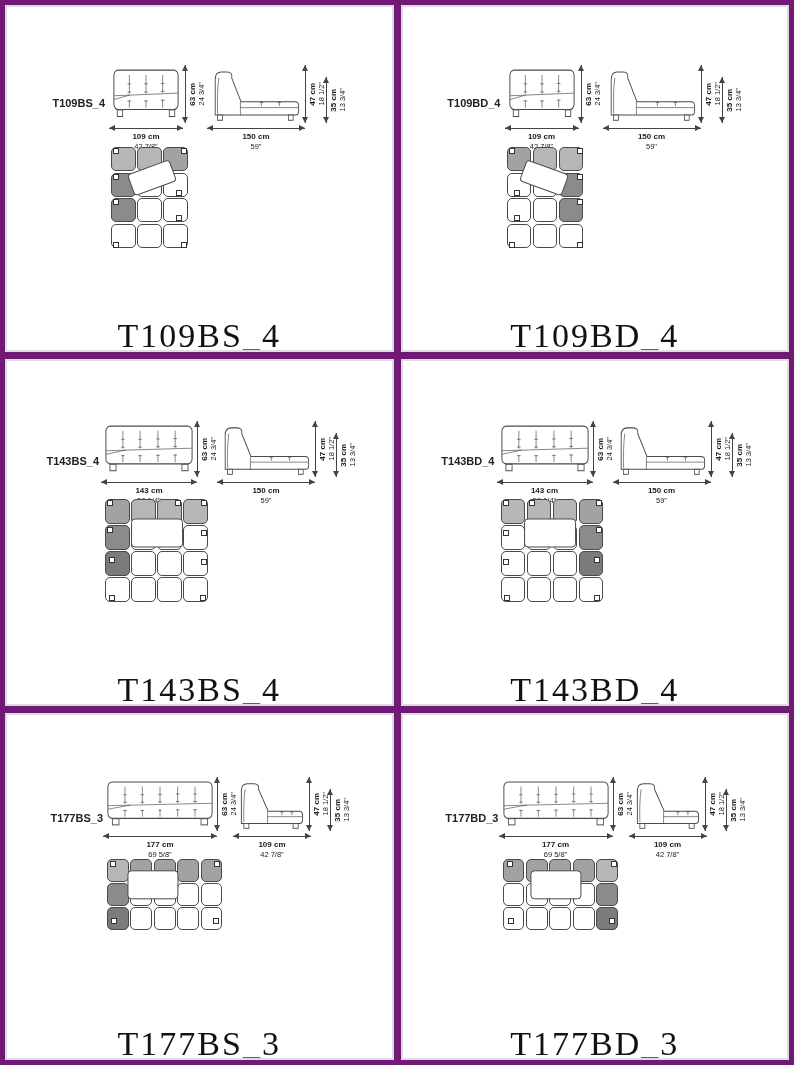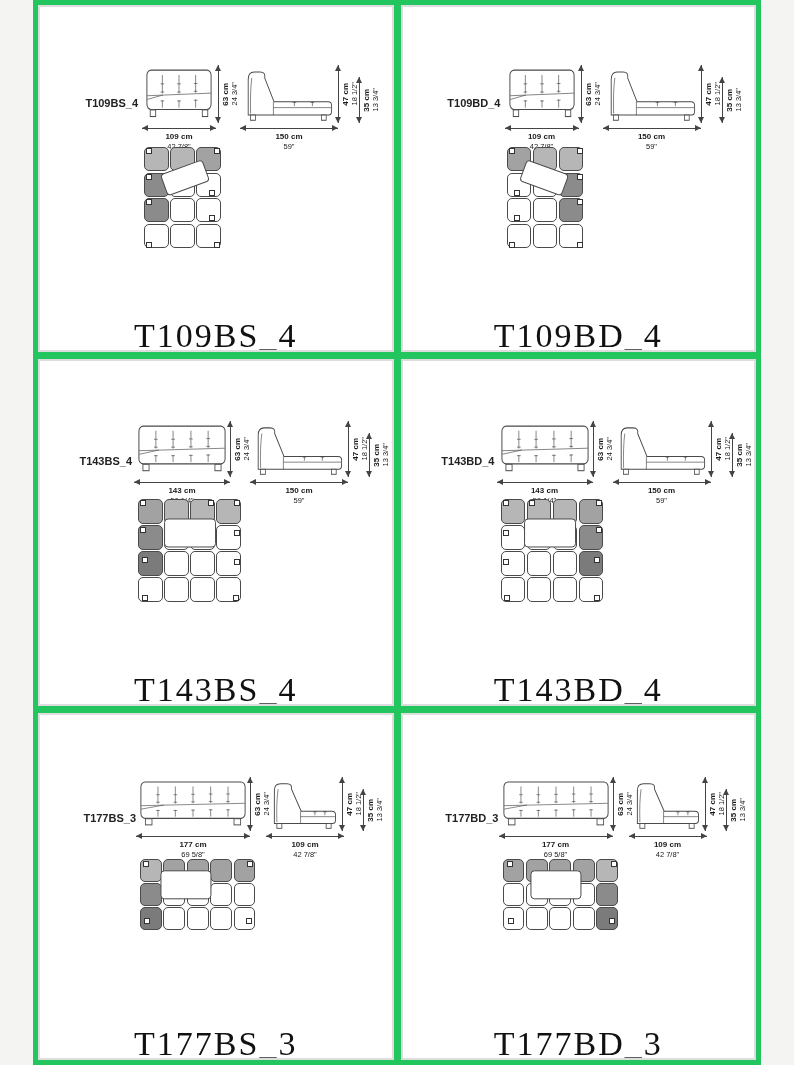--- a/index.html
+++ b/index.html
@@ -1,16 +1,16 @@
 <!DOCTYPE html>
 <html><head>
 <meta charset="utf-8">
 <style>
   html,body{margin:0;padding:0;background:#f4f4f2;}
-  .page{position:relative;width:728px;height:1065px;margin:0 auto;background:#22c55e;
+  .page{position:relative;width:794px;height:1065px;margin:0 auto;background:#701a75;
         box-sizing:border-box;padding:5px;display:grid;
         grid-template-columns:1fr 1fr;grid-template-rows:1fr 1fr 1fr;gap:7px;
         font-family:"Liberation Sans",sans-serif;}
   .panel{position:relative;background:#fff;border:2px solid #ddd;overflow:hidden;}
 
   
   .code{position:absolute;width:76px;text-align:right;
         font:bold 11px "Liberation Sans",sans-serif;color:#222;letter-spacing:0;}
   .pA .code{left:22px;top:90px;} .pB .code{left:16px;top:94px;} .pC .code{left:20px;top:97px;}
 

